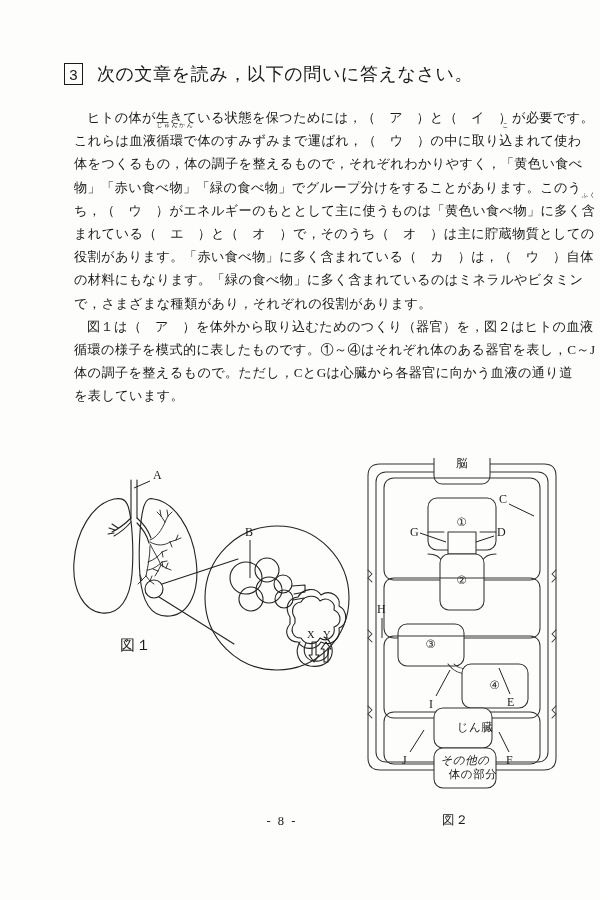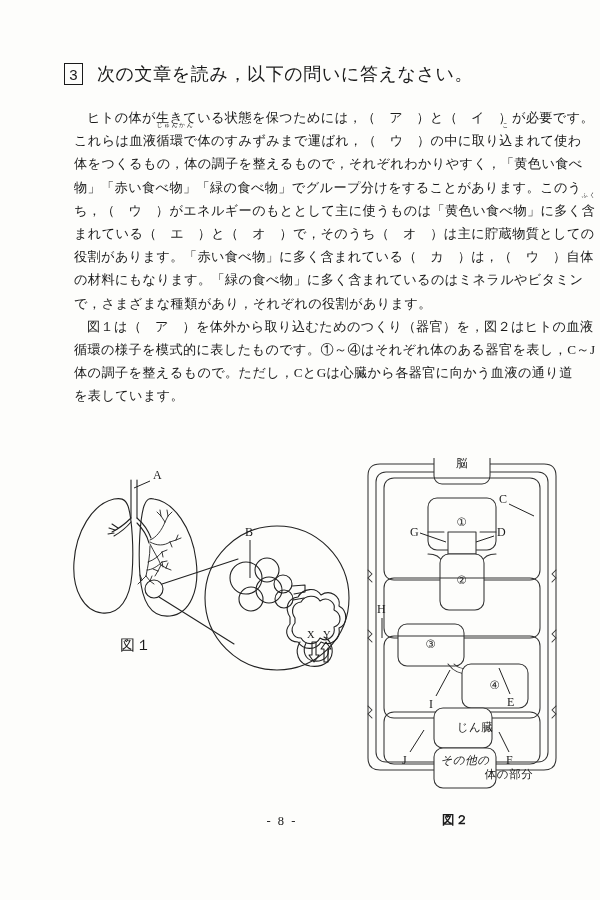--- a/index.html
+++ b/index.html
@@ -101,21 +101,20 @@
     top: 458px;
     width: 208px;
     height: 345px;
   }
   #fig2-caption {
     position: absolute;
     left: 442px;
     top: 812px;
     font-size: 12.5px;
     letter-spacing: 1px;
-    font-weight: bold;
   }
   .fig-jp-label {
     position: absolute;
     font-size: 11.5px;
     line-height: 14px;
     text-align: center;
     letter-spacing: 0.5px;
   }
 
   
@@ -317,21 +316,21 @@
     </svg>
 
     
     <div class="fig-jp-label" style="left:76px; top:-2px; width:56px;">脳</div>
     <div class="fig-jp-label" style="left:70px; top:57px; width:68px;">①</div>
     <div class="fig-jp-label" style="left:82px; top:115px; width:44px;">②</div>
     <div class="fig-jp-label" style="left:40px; top:179px; width:66px;">③</div>
     <div class="fig-jp-label" style="left:104px; top:220px; width:66px;">④</div>
     <div class="fig-jp-label" style="left:76px; top:262px; width:58px;padding-left:12px;">じん臓</div>
     <div class="fig-jp-label" style="left:76px; top:295px; width:62px;font-style:italic;">その他の</div>
-    <div class="fig-jp-label" style="left:76px; top:309px; width:78px;padding-left:36px;">体の部分</div>
+    <div class="fig-jp-label" style="left:76px; top:309px; width:78px;">体の部分</div>
   </div>
   <div id="fig2-caption">図２</div>
 
   <div id="pagenum">
     <span>- 8 -</span>
   </div>
 
 </div>
 
 </body></html>

